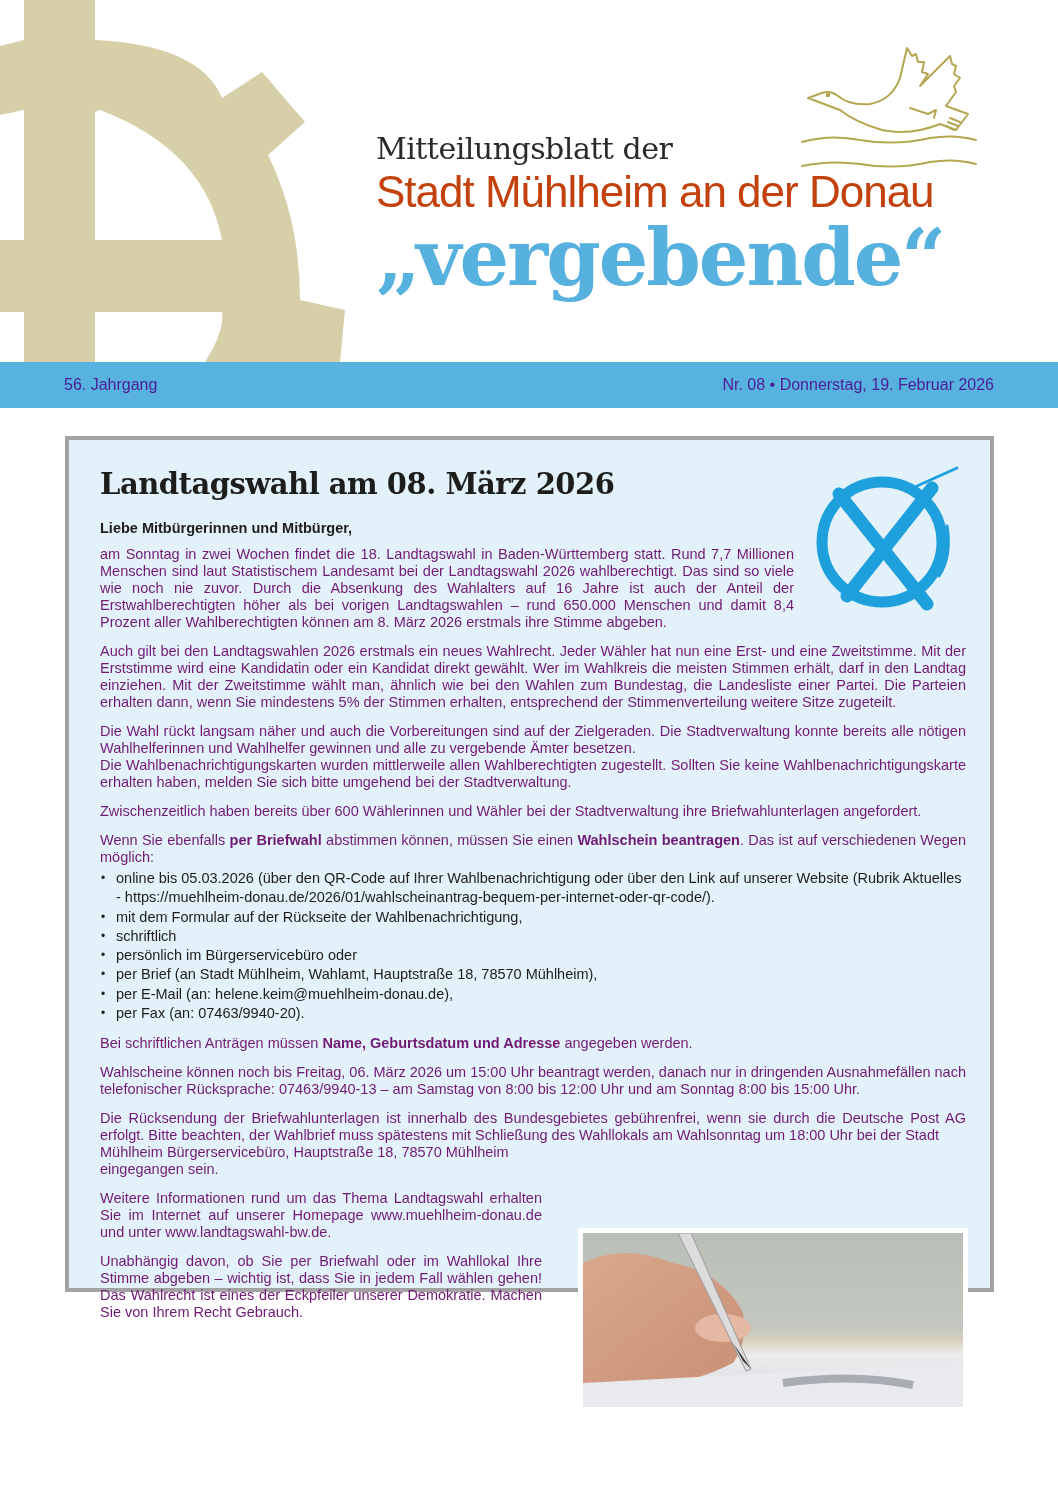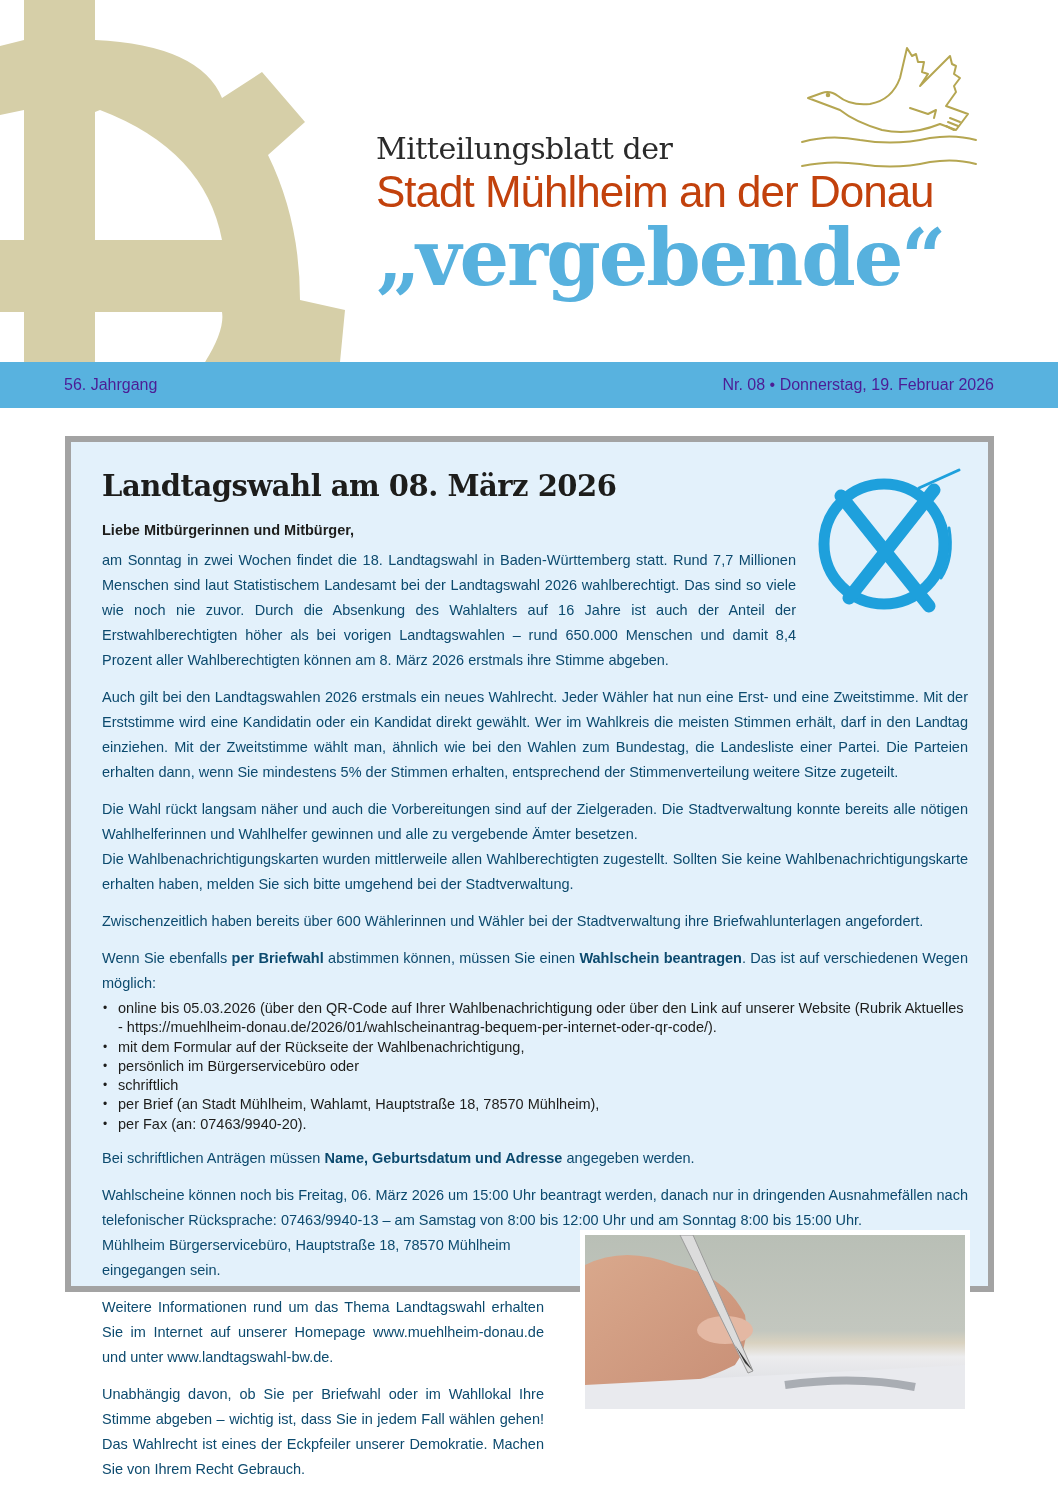--- a/index.html
+++ b/index.html
@@ -14,25 +14,25 @@
   .mh-line2 { font-family: Liberation Sans, sans-serif; font-size: 44px; color: #c2410c; letter-spacing: -1px; line-height: 44px; }
   .mh-line3 { font-family: "DejaVu Serif", serif; font-weight: bold; font-size: 78px; color: #57b1de; letter-spacing: -2px; line-height: 96px; margin-top: -4px; }
   .goose { position: absolute; left: 800px; top: 38px; width: 180px; height: 135px; }
 
   
   .banner { position: absolute; left: 0; top: 362px; width: 1058px; height: 46px; background: #58b2df; color: #4c1d95; font-size: 16px; }
   .banner .left { position: absolute; left: 64px; top: 14px; }
   .banner .right { position: absolute; right: 64px; top: 14px; }
 
   
-  .article { position: absolute; left: 65px; top: 436px; width: 929px; height: 856px; background: #e3f1fb; border: 6px solid #a3a3a3; }
+  .article { position: absolute; left: 65px; top: 436px; width: 929px; height: 856px; background: #e3f1fb; border: 4px solid #a3a3a3; }
   .article-inner { position: absolute; left: 31px; top: 24px; width: 866px; }
   .title { font-family: "DejaVu Serif", serif; font-weight: bold; font-size: 29px; color: #1d1d1b; letter-spacing: -0.5px; line-height: 40px; }
   .greeting { font-weight: bold; font-size: 14.5px; margin-top: 14px; line-height: 20px; }
-  p { font-size: 14.5px; line-height: 25px; text-align: justify; color: #0c4a6e; }
+  p { font-size: 14.5px; line-height: 17px; text-align: justify; color: #701a75; }
   .p1 { margin-top: 8px; width: 694px; }
   .pgap { margin-top: 12px; }
   ul.ways { list-style: none; margin-top: 3px; }
   ul.ways li { font-size: 14.5px; line-height: 19.3px; padding-left: 16px; position: relative; text-align: left; }
   ul.ways li::before { content: "•"; position: absolute; left: 1px; top: 0; font-size: 12px; }
   .narrow { width: 442px; }
   .ballot-icon { position: absolute; left: 738px; top: 26px; width: 160px; height: 145px; }
   .photo-frame { position: absolute; left: 509px; top: 788px; width: 390px; height: 184px; background: #ffffff; padding: 5px; }
   .photo { width: 380px; height: 174px; position: relative; overflow: hidden;
     background: linear-gradient(180deg, #b9bfb6 0%, #c3c7bf 55%, #d9d2c0 62%, #ececee 70%, #d3d6dc 100%); }
@@ -96,29 +96,31 @@
     <p class="pgap">Auch gilt bei den Landtagswahlen 2026 erstmals ein neues Wahlrecht. Jeder Wähler hat nun eine Erst- und eine Zweitstimme. Mit der Erststimme wird eine Kandidatin oder ein Kandidat direkt gewählt. Wer im Wahlkreis die meisten Stimmen erhält, darf in den Landtag einziehen. Mit der Zweitstimme wählt man, ähnlich wie bei den Wahlen zum Bundestag, die Landesliste einer Partei. Die Parteien erhalten dann, wenn Sie mindestens 5% der Stimmen erhalten, entsprechend der Stimmenverteilung weitere Sitze zugeteilt.</p>
     <p class="pgap">Die Wahl rückt langsam näher und auch die Vorbereitungen sind auf der Zielgeraden. Die Stadtverwaltung konnte bereits alle nötigen Wahlhelferinnen und Wahlhelfer gewinnen und alle zu vergebende Ämter besetzen.</p>
     <p>Die Wahlbenachrichtigungskarten wurden mittlerweile allen Wahlberechtigten zugestellt. Sollten Sie keine Wahlbenachrichtigungskarte erhalten haben, melden Sie sich bitte umgehend bei der Stadtverwaltung.</p>
     <p class="pgap">Zwischenzeitlich haben bereits über 600 Wählerinnen und Wähler bei der Stadtverwaltung ihre Briefwahlunterlagen angefordert.</p>
     <p class="pgap">
       <span>Wenn Sie ebenfalls </span><b>per Briefwahl</b><span> abstimmen können, müssen Sie einen </span><b>Wahlschein beantragen</b><span>. Das ist auf verschiedenen Wegen möglich:</span>
     </p>
     <ul class="ways">
       <li>online bis 05.03.2026 (über den QR-Code auf Ihrer Wahlbenachrichtigung oder über den Link auf unserer Website (Rubrik Aktuelles - https://muehlheim-donau.de/2026/01/wahlscheinantrag-bequem-per-internet-oder-qr-code/).</li>
       <li>mit dem Formular auf der Rückseite der Wahlbenachrichtigung,</li>
+      <li>schriftlich</li>
       <li>persönlich im Bürgerservicebüro oder</li>
-      <li>schriftlich</li>
       <li>per Brief (an Stadt Mühlheim, Wahlamt, Hauptstraße 18, 78570 Mühlheim),</li>
+      <li>per E-Mail (an: helene.keim@muehlheim-donau.de),</li>
       <li>per Fax (an: 07463/9940-20).</li>
     </ul>
     <p class="pgap">
       <span>Bei schriftlichen Anträgen müssen </span><b>Name, Geburtsdatum und Adresse</b><span> angegeben werden.</span>
     </p>
     <p class="pgap">Wahlscheine können noch bis Freitag, 06. März 2026 um 15:00 Uhr beantragt werden, danach nur in dringenden Ausnahmefällen nach telefonischer Rücksprache: 07463/9940-13 – am Samstag von 8:00 bis 12:00 Uhr und am Sonntag 8:00 bis 15:00 Uhr.</p>
+    <p class="pgap">Die Rücksendung der Briefwahlunterlagen ist innerhalb des Bundesgebietes gebührenfrei, wenn sie durch die Deutsche Post AG erfolgt. Bitte beachten, der Wahlbrief muss spätestens mit Schließung des Wahllokals am Wahlsonntag um 18:00 Uhr bei der Stadt</p>
     <p class="narrow" style="text-align:left;">Mühlheim Bürgerservicebüro, Hauptstraße 18, 78570 Mühlheim eingegangen sein.</p>
     <p class="pgap narrow">Weitere Informationen rund um das Thema Landtagswahl erhalten Sie im Internet auf unserer Homepage www.muehlheim-donau.de und unter www.landtagswahl-bw.de.</p>
     <p class="pgap narrow">Unabhängig davon, ob Sie per Briefwahl oder im Wahllokal Ihre Stimme abgeben – wichtig ist, dass Sie in jedem Fall wählen gehen! Das Wahlrecht ist eines der Eckpfeiler unserer Demokratie. Machen Sie von Ihrem Recht Gebrauch.</p>
   </div>
 
   <div class="photo-frame">
     <div class="photo">
       <svg width="380" height="174" viewBox="0 0 380 174">
         <defs>
           <linearGradient id="skin" x1="0" y1="0" x2="1" y2="1">

